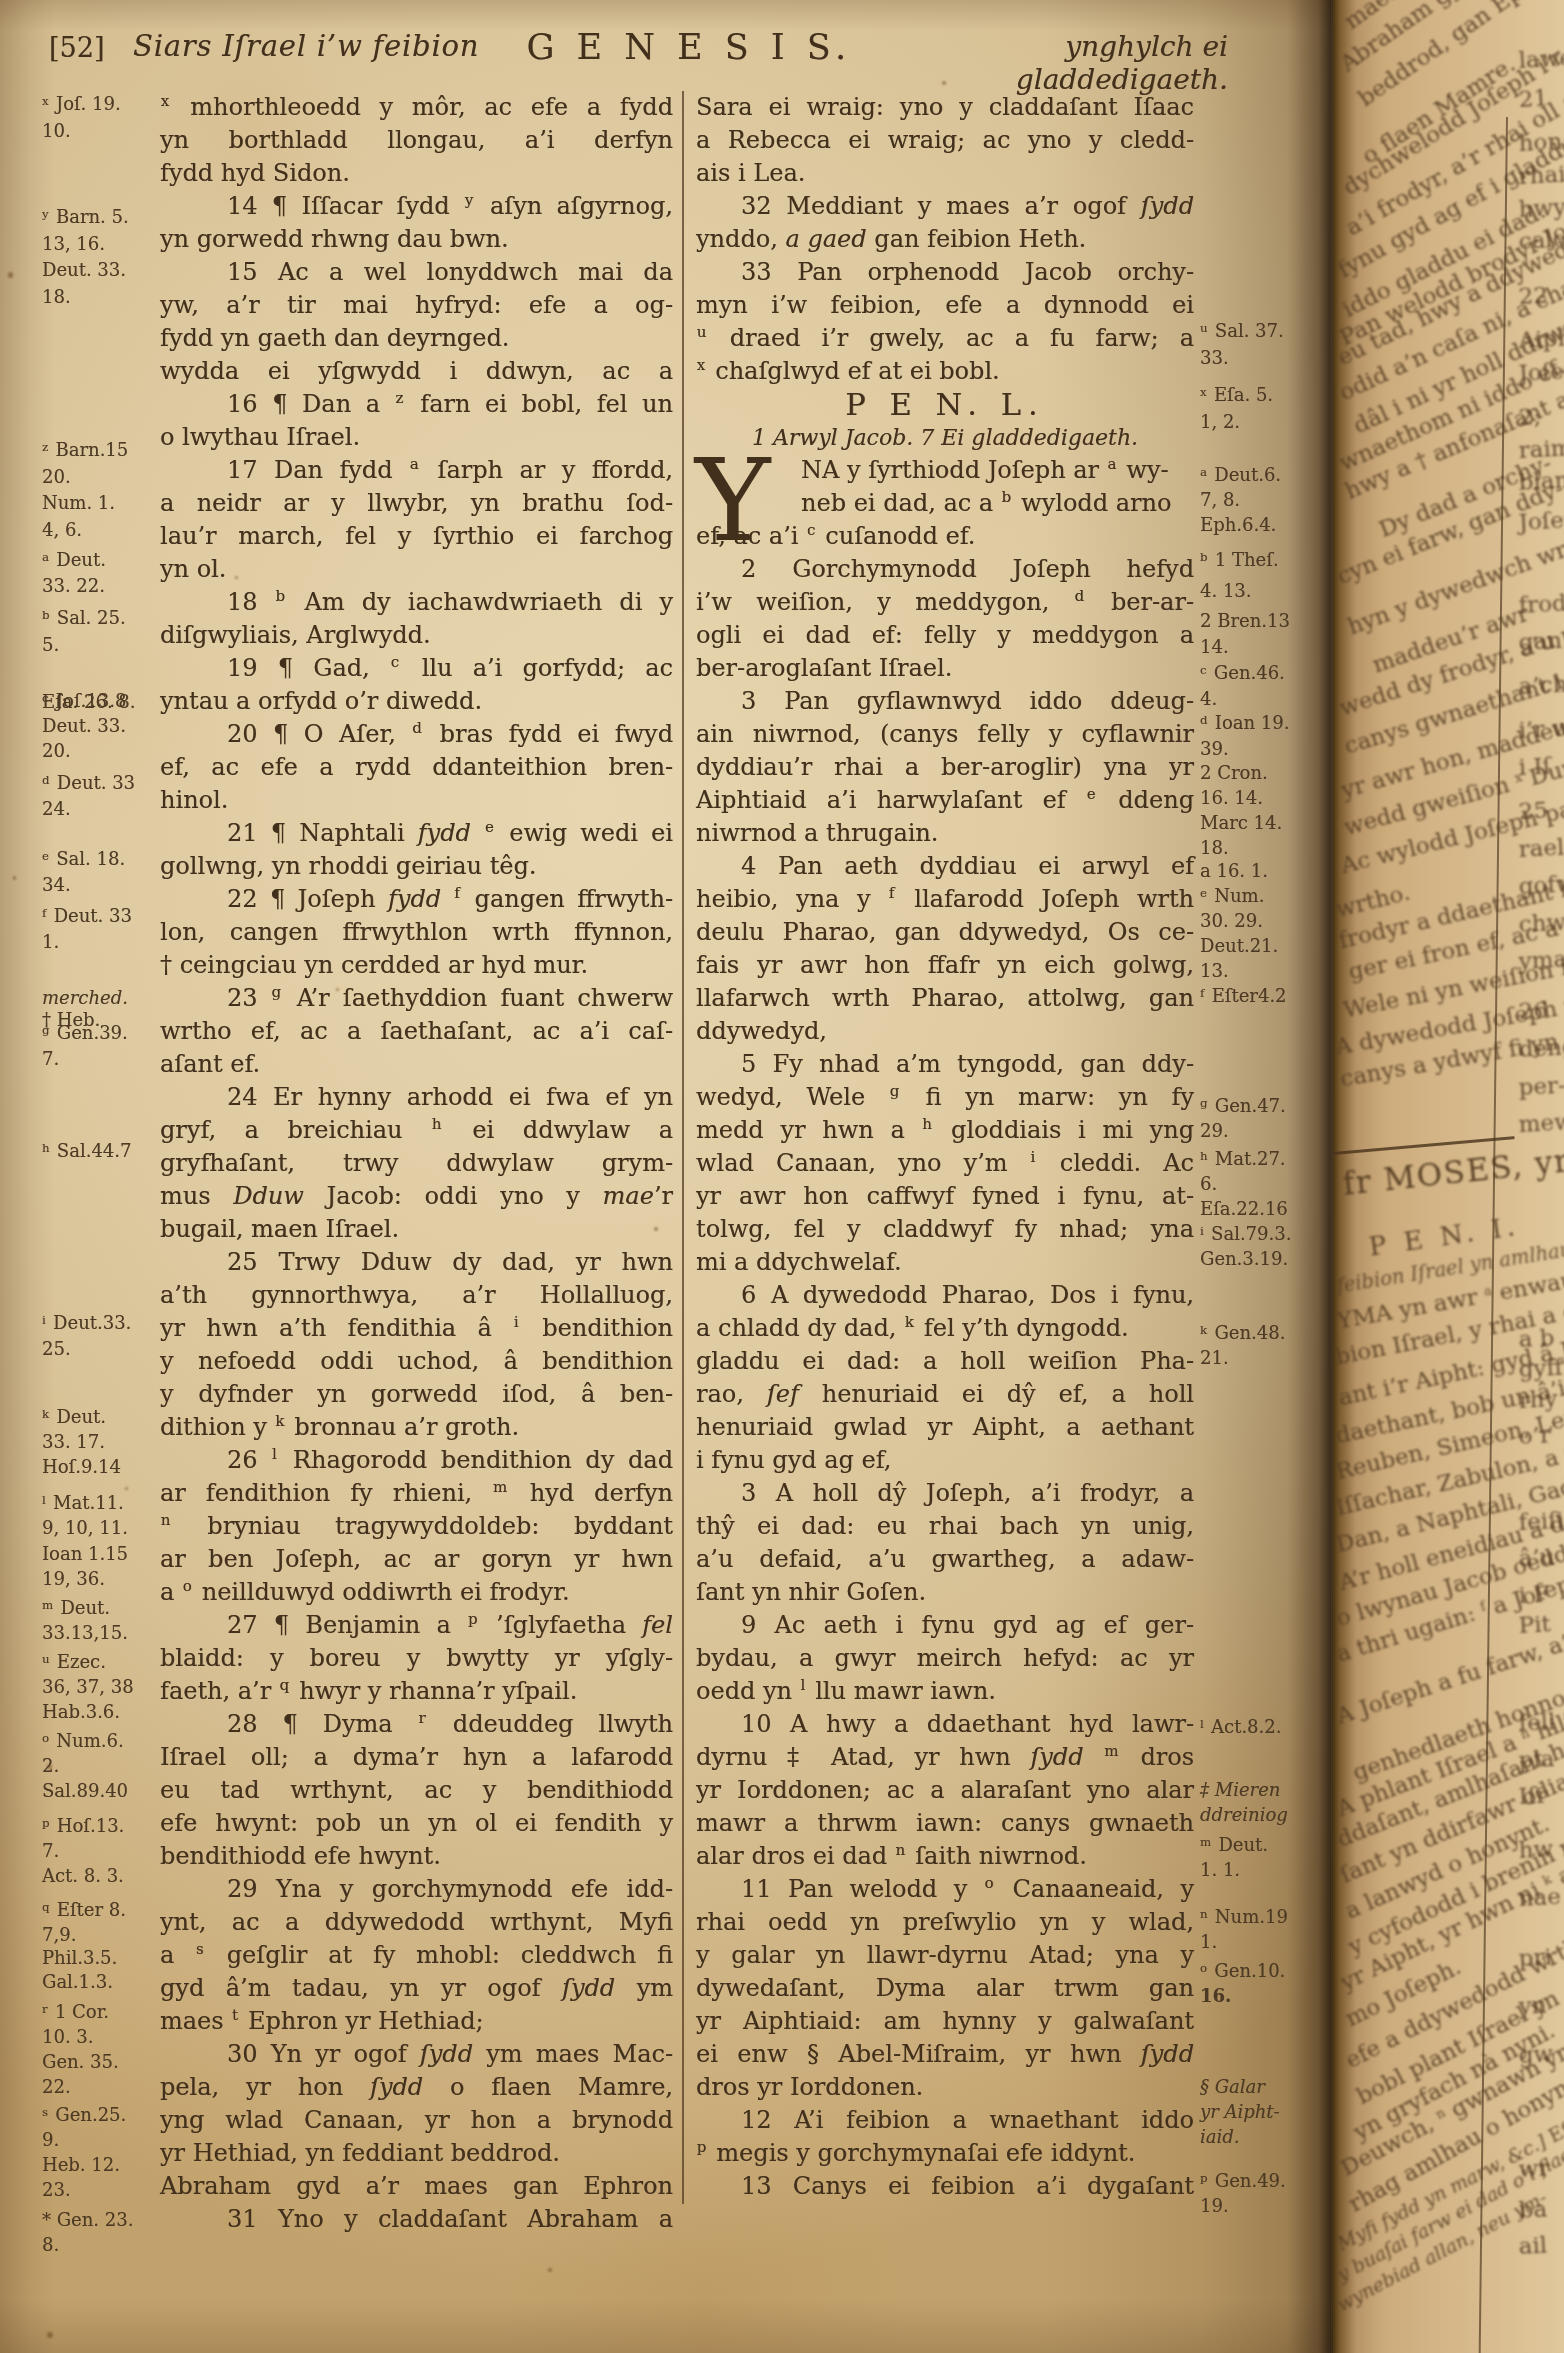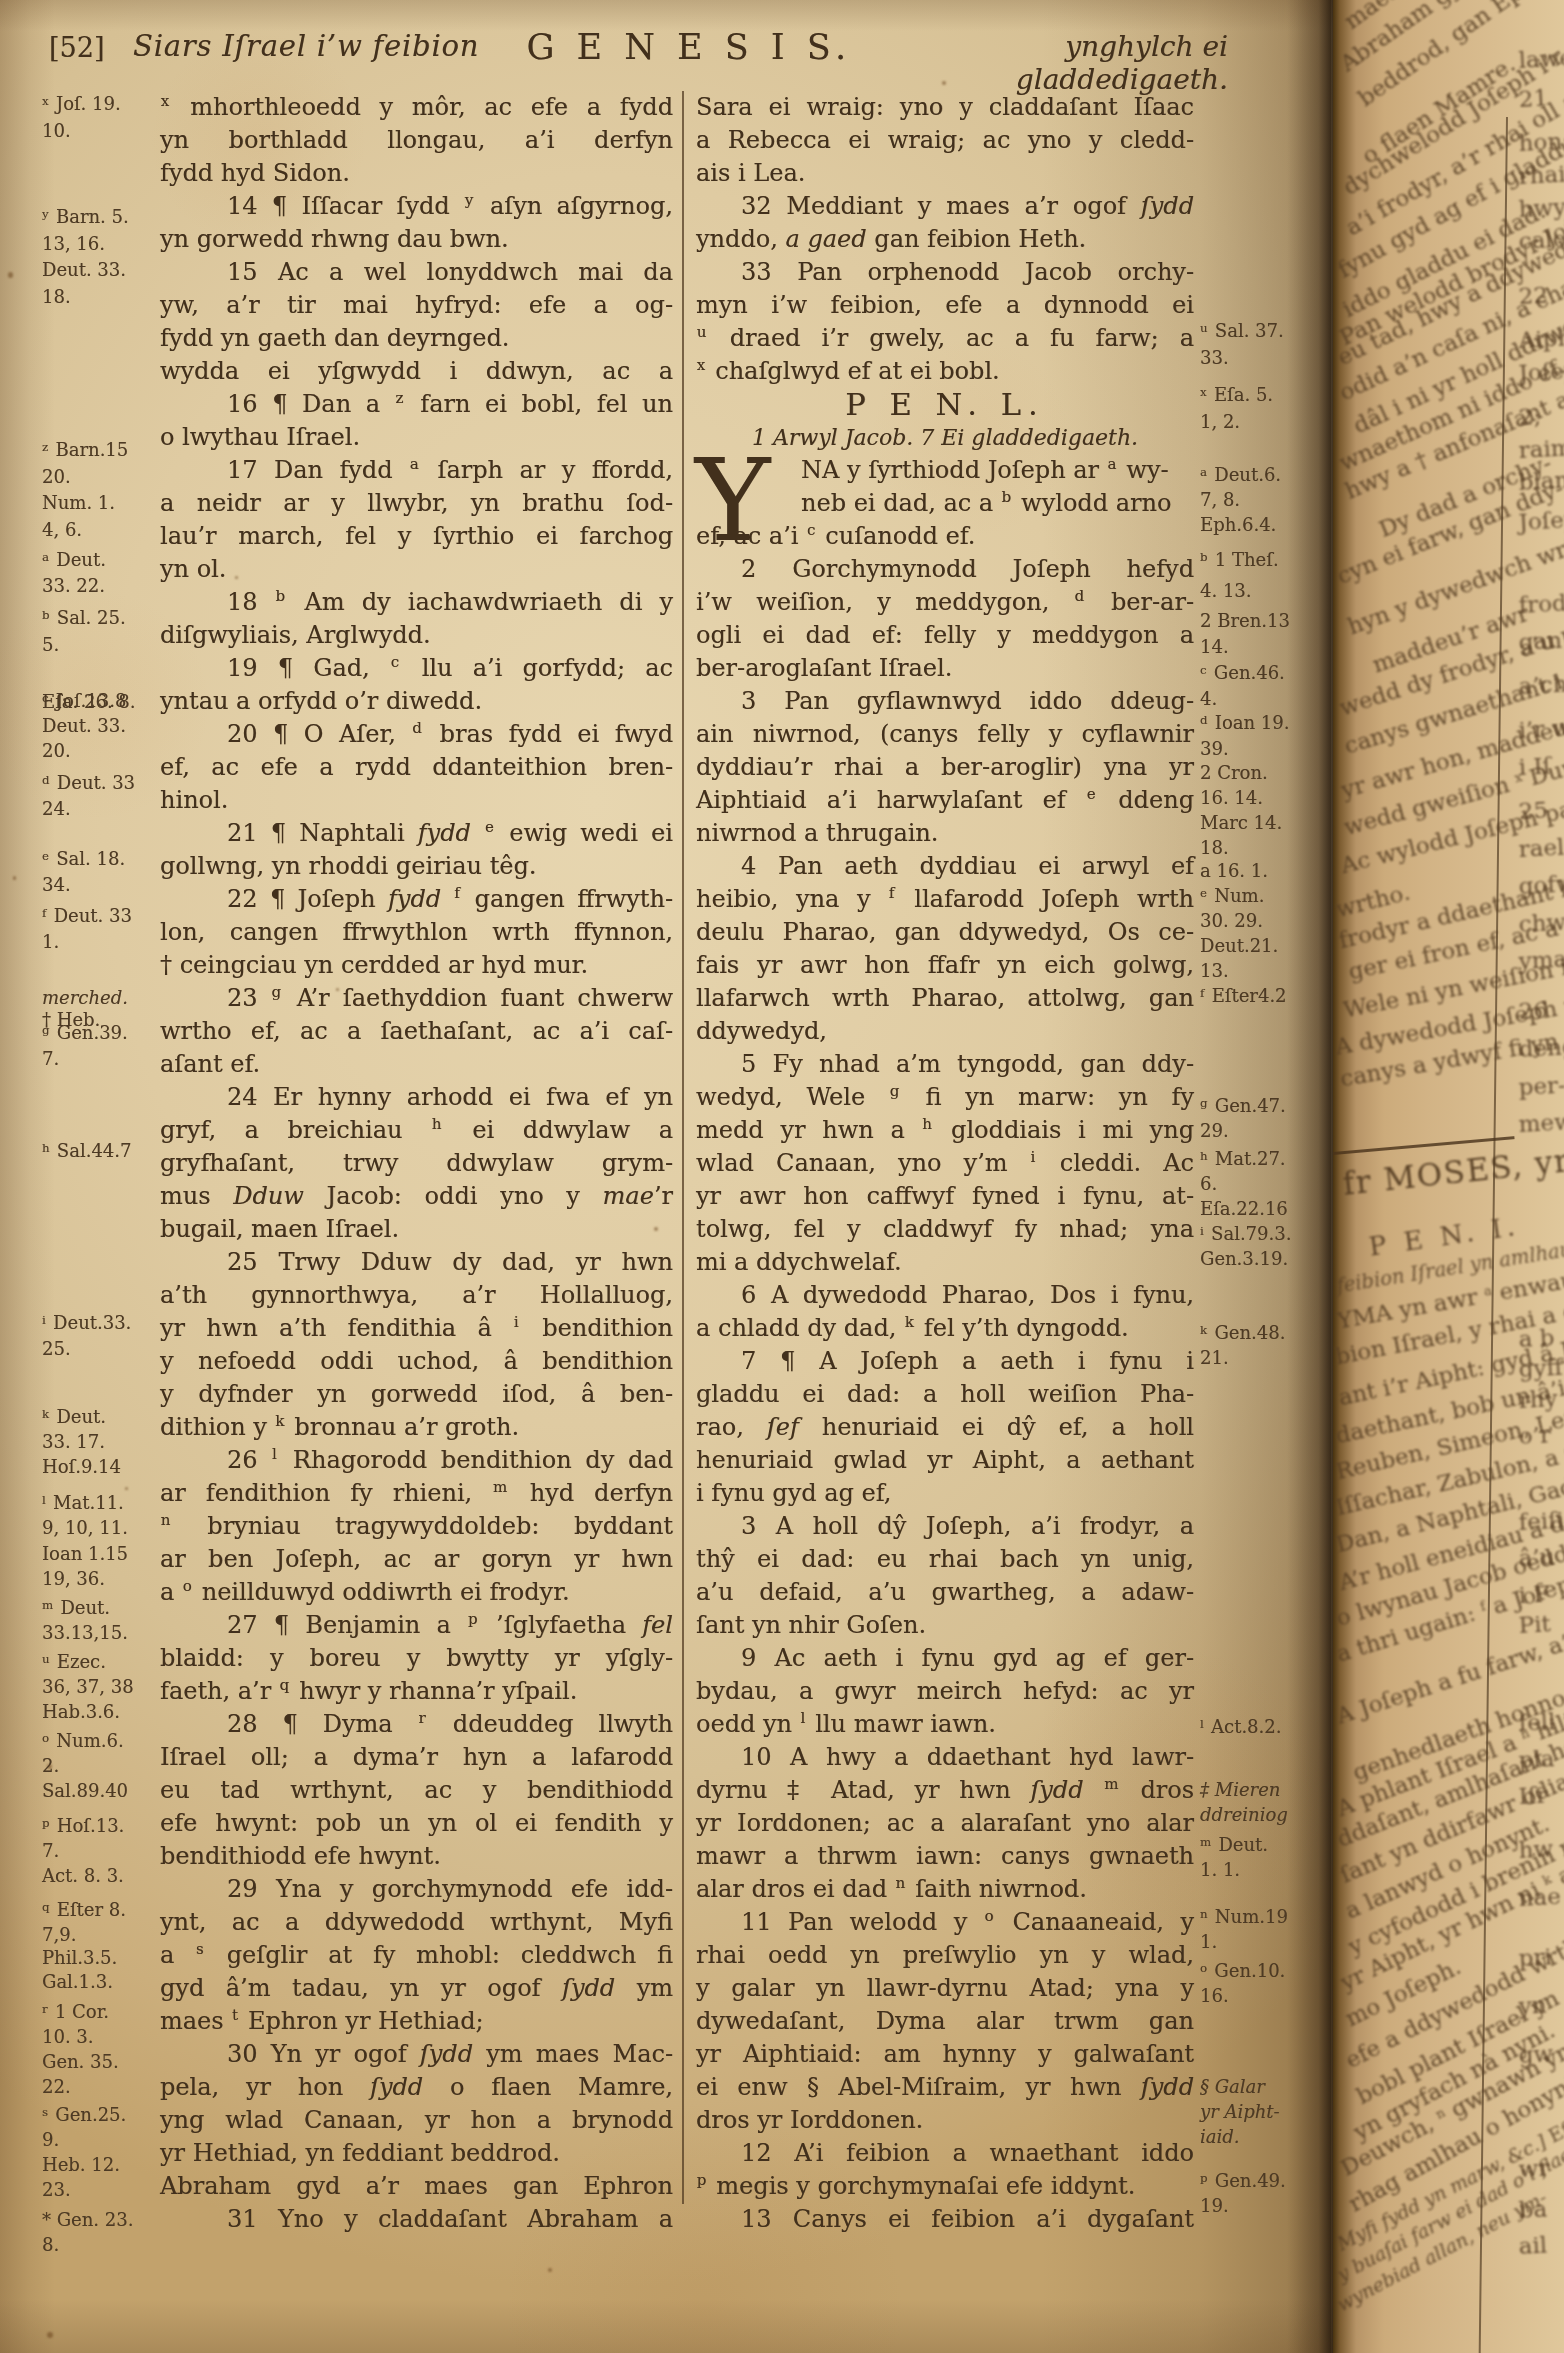--- a/index.html
+++ b/index.html
@@ -281,21 +281,20 @@
       <div class="ln pend">ddywedyd,</div>
       <div class="ln v">5 Fy nhad a’m tyngodd, gan ddy-</div>
       <div class="ln">wedyd, Wele <sup>g</sup> fi yn marw: yn fy</div>
       <div class="ln">medd yr hwn a <sup>h</sup> gloddiais i mi yng</div>
       <div class="ln">wlad Canaan, yno y’m <sup>i</sup> cleddi. Ac</div>
       <div class="ln">yr awr hon caffwyf fyned i fynu, at-</div>
       <div class="ln">tolwg, fel y claddwyf fy nhad; yna</div>
       <div class="ln pend">mi a ddychwelaf.</div>
       <div class="ln v">6 A dywedodd Pharao, Dos i fynu,</div>
       <div class="ln pend">a chladd dy dad, <sup>k</sup> fel y’th dyngodd.</div>
-      <div class="ln v">7 ¶ A Joſeph a aeth i fynu i</div>
       <div class="ln">gladdu ei dad: a holl weiſion Pha-</div>
       <div class="ln">rao, <i>ſef</i> henuriaid ei dŷ ef, a holl</div>
       <div class="ln">henuriaid gwlad yr Aipht, a aethant</div>
       <div class="ln pend">i fynu gyd ag ef,</div>
       <div class="ln v">3 A holl dŷ Joſeph, a’i frodyr, a</div>
       <div class="ln">thŷ ei dad: eu rhai bach yn unig,</div>
       <div class="ln">a’u defaid, a’u gwartheg, a adaw-</div>
       <div class="ln pend">ſant yn nhir Goſen.</div>
       <div class="ln v">9 Ac aeth i fynu gyd ag ef ger-</div>
       <div class="ln">bydau, a gwyr meirch hefyd: ac yr</div>
@@ -354,21 +353,21 @@
       <div class="mnote" style="left: 1200px; top: 1321px;"><sup>k</sup> Gen.48.</div>
       <div class="mnote" style="left: 1200px; top: 1346px;">21.</div>
       <div class="mnote" style="left: 1200px; top: 1715px;"><sup>l</sup> Act.8.2.</div>
       <div class="mnote" style="left: 1200px; top: 1778px;"><i>‡ Mieren</i></div>
       <div class="mnote" style="left: 1200px; top: 1803px;"><i>ddreiniog</i></div>
       <div class="mnote" style="left: 1200px; top: 1833px;"><sup>m</sup> Deut.</div>
       <div class="mnote" style="left: 1200px; top: 1858px;">1. 1.</div>
       <div class="mnote" style="left: 1200px; top: 1905px;"><sup>n</sup> Num.19</div>
       <div class="mnote" style="left: 1200px; top: 1930px;">1.</div>
       <div class="mnote" style="left: 1200px; top: 1959px;"><sup>o</sup> Gen.10.</div>
-      <div class="mnote" style="left: 1200px; top: 1984px;">16.</div>
+      <div class="mnote" style="left: 1200px; top: 1984px; font-weight: bold;">16.</div>
       <div class="mnote" style="left: 1200px; top: 2075px;"><i>§ Galar</i></div>
       <div class="mnote" style="left: 1200px; top: 2100px;"><i>yr Aipht-</i></div>
       <div class="mnote" style="left: 1200px; top: 2125px;"><i>iaid.</i></div>
       <div class="mnote" style="left: 1200px; top: 2169px;"><sup>p</sup> Gen.49.</div>
       <div class="mnote" style="left: 1200px; top: 2194px;">19.</div>
     </div>
 
   <div id="gutter"></div>
 
   <div id="facing">

